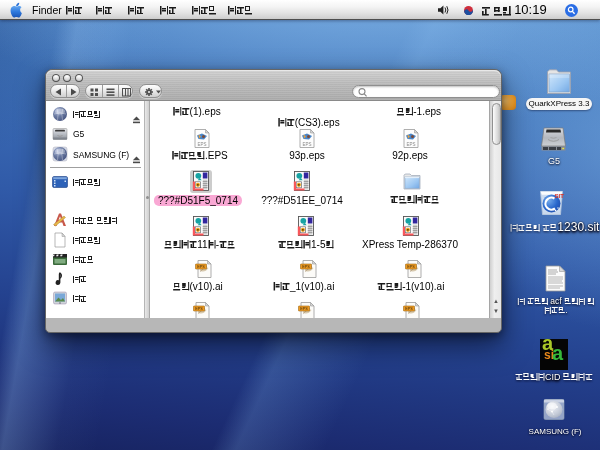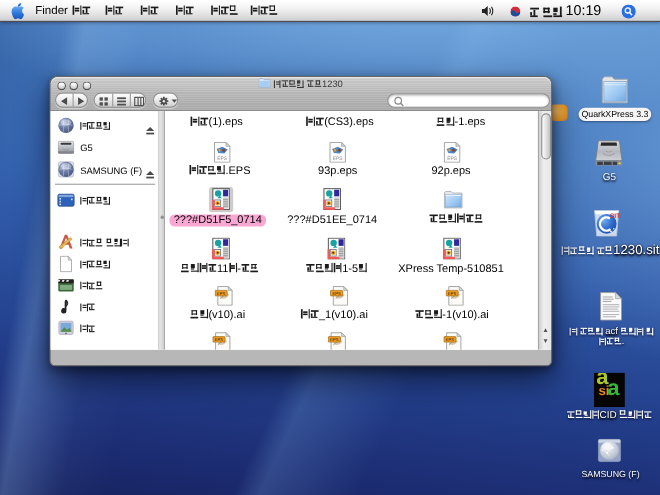--- a/index.html
+++ b/index.html
@@ -115,24 +115,20 @@
         <stop offset="0" stop-color="#cfe6fb"></stop>
         <stop offset=".6" stop-color="#9cc7f2"></stop>
         <stop offset="1" stop-color="#74a9e4"></stop>
       </linearGradient>
     </defs>
   </svg><div id="win">
     <div id="titlebar">
       <div class="tl" style="left:5.5px"></div>
       <div class="tl" style="left:17px"></div>
       <div class="tl" style="left:28.5px"></div>
-      <div id="title" class="kt"><svg width="11" height="9" viewBox="0 0 11 9" style="vertical-align:-1px">
-          <path fill="#dbeafd" stroke="#8aa8cc" stroke-width=".6" d="M.5 2.2 L.5 8.5 L10.5 8.5 L10.5 1.5 L5.2 1.5 L4.2 .5 L1.2 .5 L.5 1.2z"></path>
-          <rect x=".9" y="2.6" width="9.2" height="5.5" fill="#a8cdf2"></rect>
-        </svg>&nbsp;<i class="kc p1"></i><i class="kc p3"></i><i class="kc p2"></i><i class="kc p4"></i>&nbsp;<i class="kc p3"></i><i class="kc p2"></i><span style="color:#3a3a3a">1230</span></div>
       <div class="cap" style="left:4px;width:30px"><div class="capdiv" style="left:15px"></div><svg width="30" height="14" viewBox="0 0 30 14">
           <path fill="#4a4a4a" d="M4.5 7 L10 3.5 L10 10.5z M25.5 7 L20 3.5 L20 10.5z"></path>
         </svg></div>
       <div class="cap" style="left:39px;width:48px"><div class="capdiv" style="left:16px"></div><div class="capdiv" style="left:32px"></div><svg width="48" height="14" viewBox="0 0 48 14">
           <g fill="#4f4f4f">
             <rect x="4.5" y="3.5" width="3" height="3"></rect>
             <rect x="9" y="3.5" width="3" height="3"></rect>
             <rect x="4.5" y="8" width="3" height="3"></rect>
             <rect x="9" y="8" width="3" height="3"></rect>
           </g>
@@ -261,21 +257,21 @@
             </svg></span>
           <span class="tx kd"><i class="kc p1"></i><i class="kc p3"></i></span>
         </div>
         <div id="sbsep"></div>
       </div>
       <div id="splitter">
         <div style="position:absolute;left:1px;top:95px;width:3px;height:3px;border-radius:50%;background:#909090"></div>
       </div>
       <div id="content">
         <div class="lbl kd" style="left:47px;top:5px"><i class="kc p1"></i><i class="kc p3"></i>(1).eps</div>
-        <div class="lbl kd" style="left:159px;top:5px"><i class="kc p1"></i><i class="kc p3"></i>(CS3).eps</div>
+        <div class="lbl kd" style="left:159px;top:16px"><i class="kc p1"></i><i class="kc p3"></i>(CS3).eps</div>
         <div class="lbl kd" style="left:269px;top:5px"><i class="kc p2"></i><i class="kc p4"></i>-1.eps</div>
         <div style="position:absolute;left:44.0px;top:28px"><svg width="16" height="19" viewBox="0 0 16 19">
             <path d="M1 .5 L11.5 .5 L15 4 L15 18.5 L1 18.5z" fill="#fdfdfd" stroke="#9a9a9a" stroke-width=".8"></path>
             <path d="M11.5 .5 L11.5 4 L15 4z" fill="#d5d5d5" stroke="#9a9a9a" stroke-width=".6"></path>
             <path d="M3 6.5 L8 4.5 L13 7 L10 10.5 L4.5 10z" fill="#4a86c8"></path>
             <path d="M4.5 5.5 L7 7.5 L5 9.5z" fill="#e8a03a"></path>
             <circle cx="9.5" cy="7.5" r="1.5" fill="#7a4a3a"></circle>
             <text x="8" y="16.5" font-size="4.5" fill="#8a8a8a" text-anchor="middle" font-family="Liberation Sans">EPS</text>
           </svg></div>
         <div style="position:absolute;left:149.0px;top:28px"><svg width="16" height="19" viewBox="0 0 16 19">
@@ -371,21 +367,21 @@
             </g>
             <circle cx="6.3" cy="4.8" r="2.9" fill="#17a3a3"></circle>
             <path d="M7.8 6.8 L9.6 9.2 L5.6 9.2z" fill="#17a3a3"></path>
             <rect x="3.2" y="10.8" width="5.4" height="6" fill="#fff" stroke="#666" stroke-width=".7"></rect>
             <circle cx="5.9" cy="13.8" r="2.1" fill="#eda41d"></circle>
             <circle cx="5.9" cy="13.8" r=".9" fill="#4a3208"></circle>
             <path d="M.8 10.5 L.8 19.6 L11.5 19.6 L11.5 17.4 L3 17.4 L3 10.5z" fill="#f8575a"></path>
           </svg></div>
         <div class="lbl kd" style="left:50px;top:138px"><i class="kc p2"></i><i class="kc p4"></i><i class="kc p1"></i><i class="kc p3"></i>11<i class="kc p1"></i>-<i class="kc p3"></i><i class="kc p2"></i></div>
         <div class="lbl kd" style="left:156px;top:138px"><i class="kc p3"></i><i class="kc p2"></i><i class="kc p4"></i><i class="kc p1"></i>1-5<i class="kc p4"></i></div>
-        <div class="lbl kd" style="left:260px;top:138px">XPress Temp-510851</div>
+        <div class="lbl kd" style="left:260px;top:138px">XPress Temp-286370</div>
         <div style="position:absolute;left:44.5px;top:158px"><svg width="17" height="19" viewBox="0 0 17 19">
             <path d="M3 1.5 L12.5 1.5 L16 5 L16 18.5 L3 18.5z" fill="#fcfbf8" stroke="#9a9a9a" stroke-width=".8"></path>
             <path d="M12.5 1.5 L12.5 5 L16 5z" fill="#d5d5d5" stroke="#9a9a9a" stroke-width=".6"></path>
             <path d="M4.5 8 Q9 6 13.5 9 Q10 14 5.5 12z" fill="#d8c9ae"></path>
             <path d="M5 12.5 L12 7" stroke="#b09a78" stroke-width=".8" fill="none"></path>
             <rect x="0.5" y="5" width="11" height="5" rx=".5" fill="#ef9b22" stroke="#9a6a1a" stroke-width=".6"></rect>
             <text x="6" y="9" font-size="3.8" fill="#3a2a0a" text-anchor="middle" font-family="Liberation Sans">EPS</text>
           </svg></div>
         <div style="position:absolute;left:149.5px;top:158px"><svg width="17" height="19" viewBox="0 0 17 19">
             <path d="M3 1.5 L12.5 1.5 L16 5 L16 18.5 L3 18.5z" fill="#fcfbf8" stroke="#9a9a9a" stroke-width=".8"></path>

